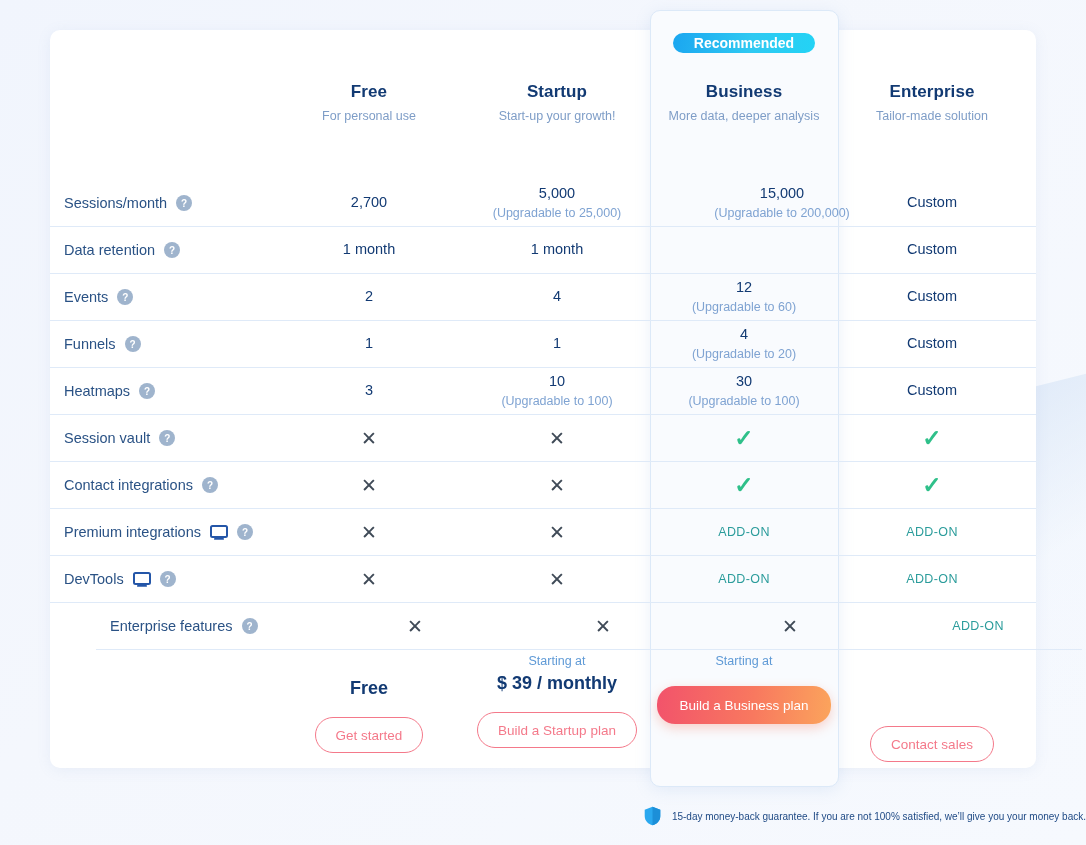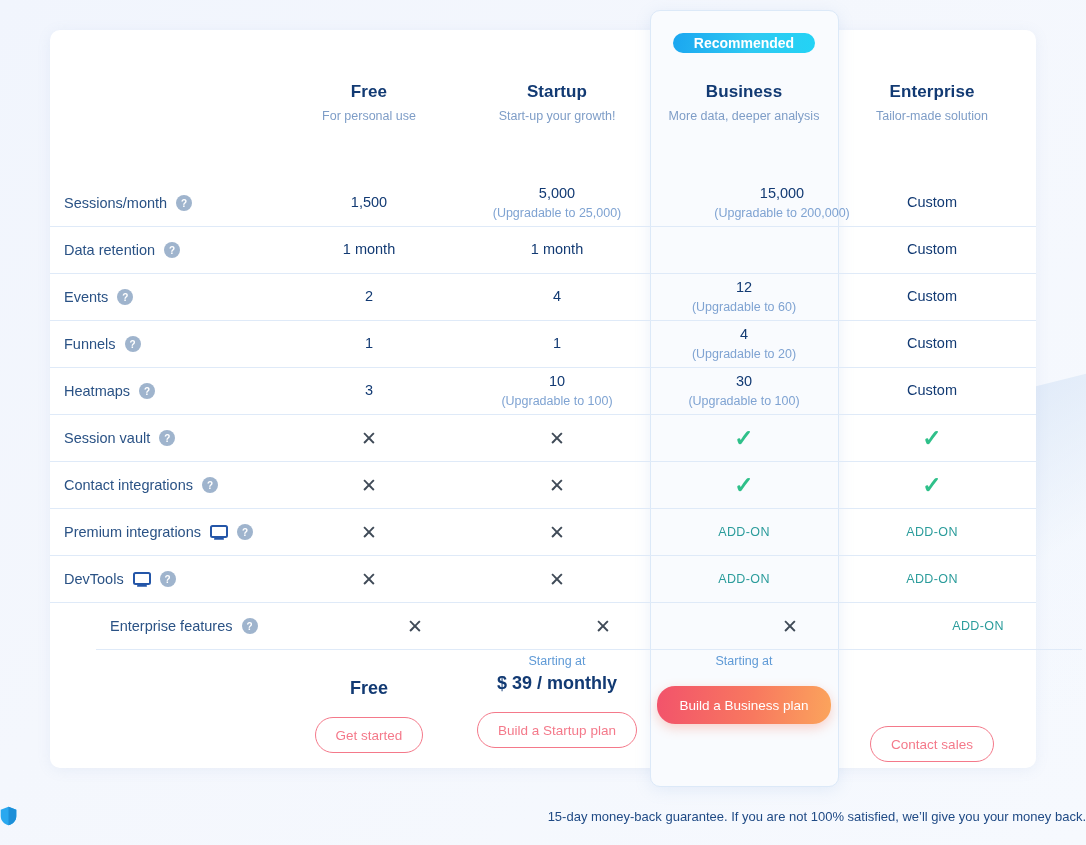--- a/index.html
+++ b/index.html
@@ -151,22 +151,22 @@
   .btn.primary {
     border: none; color: #fff; font-weight: normal;
     background: linear-gradient(95deg,#f2536b 0%, #f8785f 55%, #fba45c 100%);
     box-shadow: 0 4px 12px rgba(246,120,95,.33);
     height: 38px; padding: 0 22px;
   }
 
   
   .guarantee {
     position: absolute; left: 0; top: 806px; width: 1086px;
-    display: flex; align-items: center; justify-content: space-between; gap: 11px;
-    font-size: 13px; color: #1f4a85;
+    display: flex; align-items: center; justify-content: flex-end; gap: 11px;
+    font-size: 10px; color: #1f4a85;
     z-index: 4;
   }
   .shield { width: 17px; height: 20px; flex: 0 0 auto; }
 </style>
 </head>
 <body>
 
 <div id="stage">
 
   <div class="watermark"></div>
@@ -198,21 +198,21 @@
             <div class="plan-tag">More data, deeper analysis</div>
           </div>
         </div>
       <div id="rows">
           <div class="row" style="top: 150px; height: 47px;">
             <div class="feat">
               <span>Sessions/month</span>
               <span class="help">?</span>
             </div>
             <div class="cell" style="left: 225px; width: 188px;">
-              <div class="val">1,500</div>
+              <div class="val">2,700</div>
             </div>
             <div class="cell" style="left: 413px; width: 188px;">
               <div class="val">5,000</div>
               <div class="sub">(Upgradable to 25,000)</div>
             </div>
             <div class="cell" style="left: 600px; width: 188px; margin-left: 38px;">
               <div class="val">15,000</div>
               <div class="sub">(Upgradable to 200,000)</div>
             </div>
             <div class="cell" style="left: 788px; width: 188px;">

